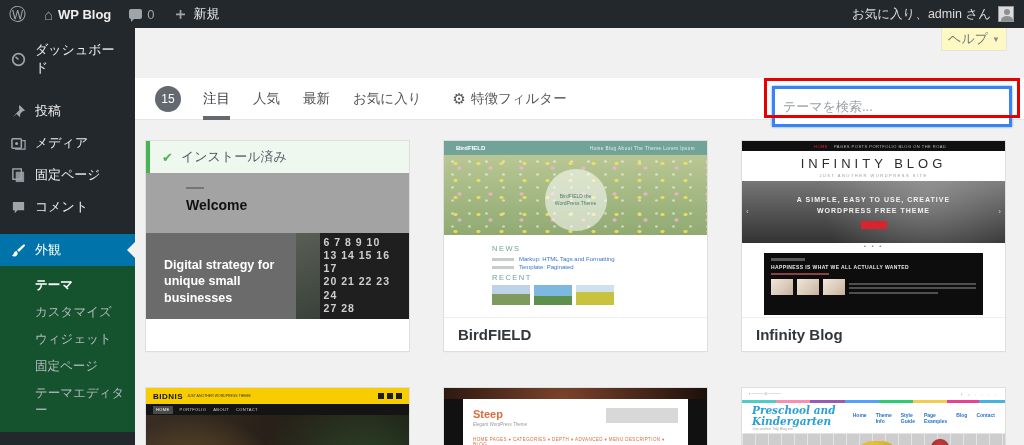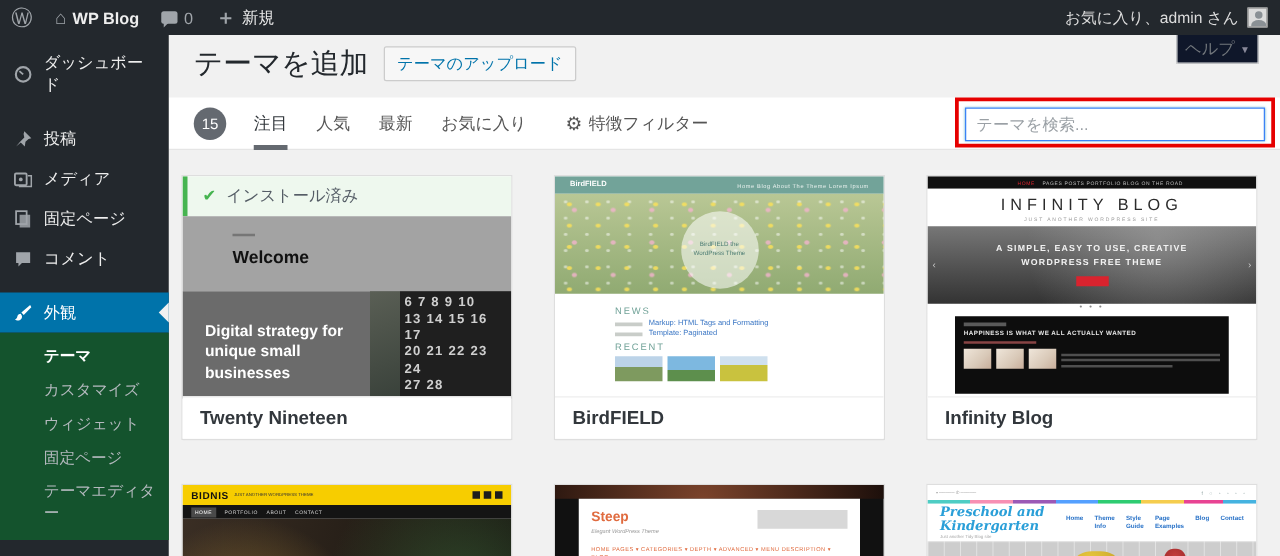--- a/index.html
+++ b/index.html
@@ -33,41 +33,41 @@
   .menu-item.current .mi-icon { color:#fff; }
   .menu-item.current:after { content:""; position:absolute; right:0; top:50%; margin-top:-8px;
                              border:8px solid transparent; border-right-color:#f1f1f1; }
   .submenu { background:#14532d; padding:6px 0 8px 0; }
   .submenu-item { padding:5px 8px 5px 35px; color:#b4b9be; font-size:12.5px; cursor:pointer; }
   .submenu-item.current { color:#fff; font-weight:bold; }
 
   
   .main { position:absolute; left:135px; top:28px; width:889px; height:417px; background:#f1f1f1; }
 
-  .help-tab { position:absolute; top:0; right:17px; width:66px; height:23px; background:#0f172a;
+  .help-tab { position:absolute; top:0; right:17px; width:66px; height:23px; background:#fef9c3;
               border:1px solid #e4e4e4; border-top:none; display:flex; align-items:center; justify-content:center;
               gap:4px; color:#72777c; font-size:13px; cursor:pointer; z-index:20; }
   .help-arrow { font-size:8px; color:#889; }
 
   .title-row { position:absolute; top:9px; left:20px; display:flex; align-items:center; gap:12px; }
   .page-title { font-size:23px; font-weight:400; color:#23282d; line-height:1.2; }
   .upload-btn { background:#f7f7f7; border:1px solid #ccc; color:#0073aa; font-size:13px;
                 padding:4px 10px; border-radius:2px; cursor:pointer; font-family:inherit; }
 
   .filter-bar { position:absolute; top:50px; left:0; width:889px; height:42px; background:#fff;
                 border-bottom:1px solid #e5e5e5; display:flex; align-items:center; padding:0 20px; }
   .theme-count { width:26px; height:26px; border-radius:50%; background:#646970; color:#fff;
                  font-size:12px; display:flex; align-items:center; justify-content:center; margin-right:22px; }
   .filter-link { color:#555; font-size:13.5px; margin-right:23px; cursor:pointer; height:42px;
                  display:flex; align-items:center; border-bottom:4px solid transparent; padding-top:4px; }
   .filter-link.current { color:#32373c; border-bottom-color:#646970; }
   .feature-filter { display:flex; align-items:center; gap:5px; color:#555; font-size:13.5px; cursor:pointer; margin-left:8px; }
   .gear { color:#555; font-size:15px; }
-  .search-input { position:absolute; right:12px; top:8px; width:240px; height:27px; font-size:13px;
-                  padding:0 8px; border:1px solid #3b82f6; box-shadow:0 0 2px rgba(30,140,190,.8);
+  .search-input { position:absolute; right:12px; top:8px; width:240px; height:41px; font-size:13px;
+                  padding:0 8px; border:3px solid #3b82f6; box-shadow:0 0 2px rgba(30,140,190,.8);
                   border-radius:0; outline:none; font-family:inherit; color:#32373c; background:#fff; }
   .search-input::placeholder { color:#9aa0a5; }
   .red-annotation { position:absolute; left:629px; top:50px; width:256px; height:40px;
                     border:3px solid #e60000; pointer-events:none; z-index:30; }
 
   
   .theme-grid { position:absolute; top:112px; left:10px; display:grid;
                 grid-template-columns:265px 265px 265px; grid-auto-rows:212px; gap:35px 33px; }
   .theme-card { background:#fff; border:1px solid #dedede; box-shadow:0 1px 1px -1px rgba(0,0,0,.1);
                 position:relative; cursor:pointer; overflow:hidden; }
@@ -283,24 +283,20 @@
 
 </div>
 
 <div class="main">
 
   <div class="help-tab">
     <span>ヘルプ</span>
     <span class="help-arrow">▼</span>
   </div>
 
-  <div class="title-row">
-    <h1 class="page-title">テーマを追加</h1>
-    <button class="upload-btn">テーマのアップロード</button>
-  </div>
 
   <div class="filter-bar">
     <span class="theme-count">15</span>
     <span class="filter-link current">注目</span>
     <span class="filter-link">人気</span>
     <span class="filter-link">最新</span>
     <span class="filter-link">お気に入り</span>
     <span class="feature-filter">
       <span class="gear">⚙</span>
       <span>特徴フィルター</span>
@@ -325,21 +321,20 @@
           <div class="tn-caption">Digital strategy for unique small businesses</div>
           <div class="tn-plant"></div>
           <div class="tn-calendar">
             <div>6 7 8 9 10</div>
             <div>13 14 15 16 17</div>
             <div>20 21 22 23 24</div>
             <div>27 28</div>
           </div>
         </div>
       </div>
-      <div class="card-footer">Twenty Nineteen</div>
     </div>
 
     <div class="theme-card">
       <div class="preview">
         <div class="bf-header">
           <span class="bf-brand">BirdFIELD</span>
           <span class="bf-nav">Home    Blog    About The Theme    Lorem Ipsum</span>
         </div>
         <div class="bf-meadow">
           <div class="bf-circle">BirdFIELD the WordPress Theme</div>

